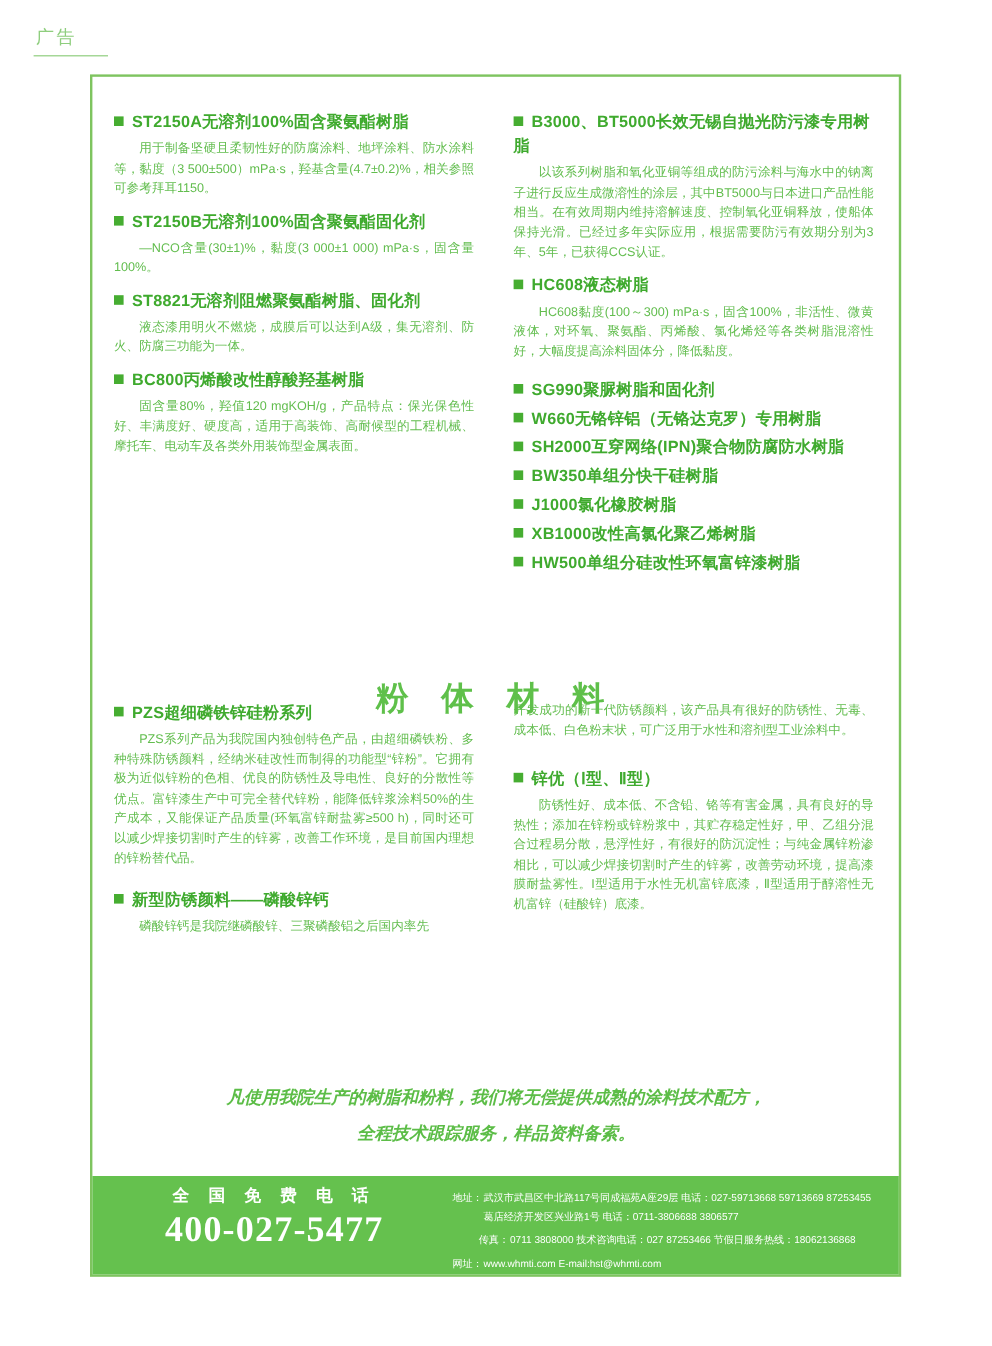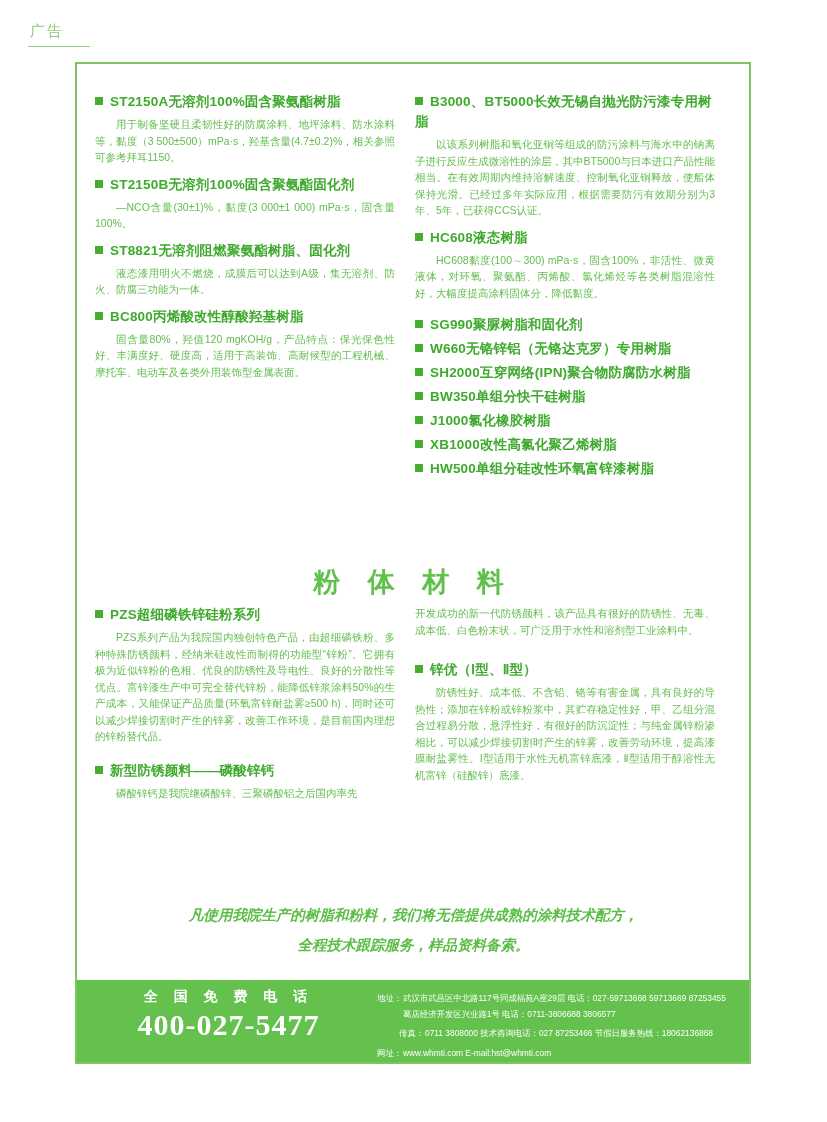--- a/index.html
+++ b/index.html
@@ -55,21 +55,21 @@
     position: absolute;
     left: 95px;
     top: 92px;
     width: 640px;
   }
   .col {
     width: 300px;
     display: inline-block;
     vertical-align: top;
   }
-  .col-left { margin-right: 20px; }
+  .col-left { margin-right: 33px; }
 
   .item { margin-bottom: 9px; }
   .item-title {
     font-size: 13.5px;
     font-weight: bold;
     color: #3faa2e;
     line-height: 20px;
     letter-spacing: 0.2px;
   }
   .bullet {
@@ -100,21 +100,21 @@
     font-size: 27px;
     font-weight: bold;
     color: #5fc04a;
     letter-spacing: 10px;
     margin-top: 24px;
   }
 
   .cols2 {
     position: absolute;
     left: 95px;
-    top: 605px;
+    top: 584px;
     width: 640px;
   }
 
   
   .slogan {
     position: absolute;
     left: 0;
     top: 900px;
     width: 827px;
     text-align: center;

